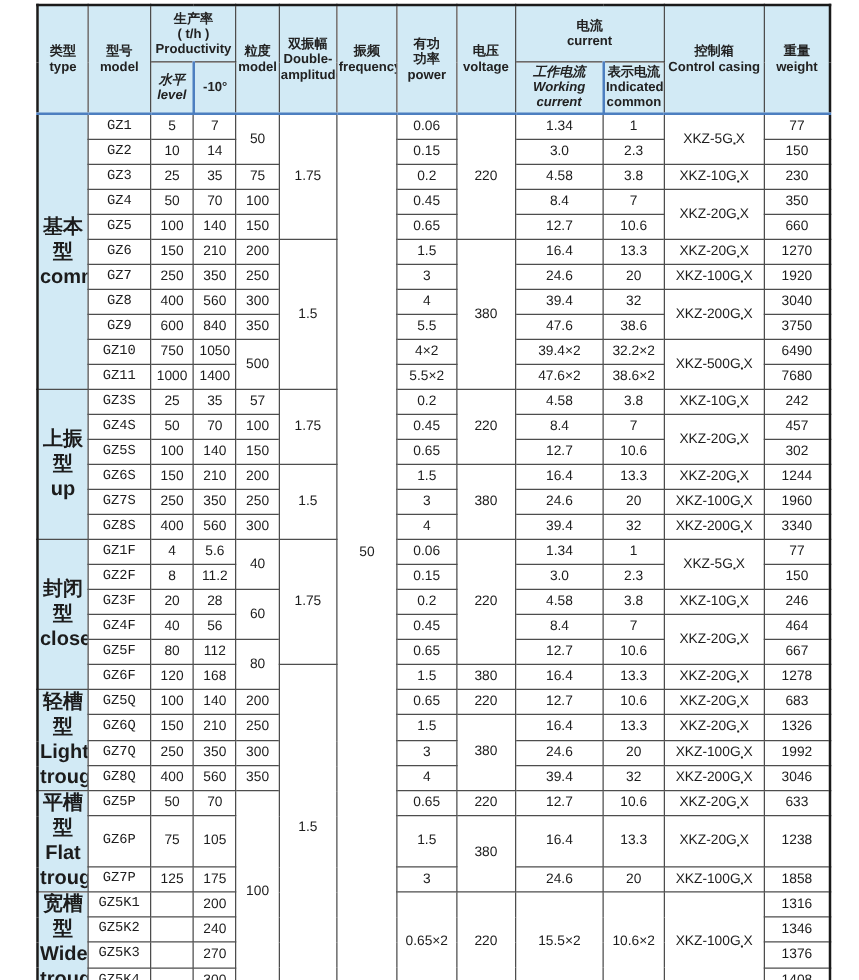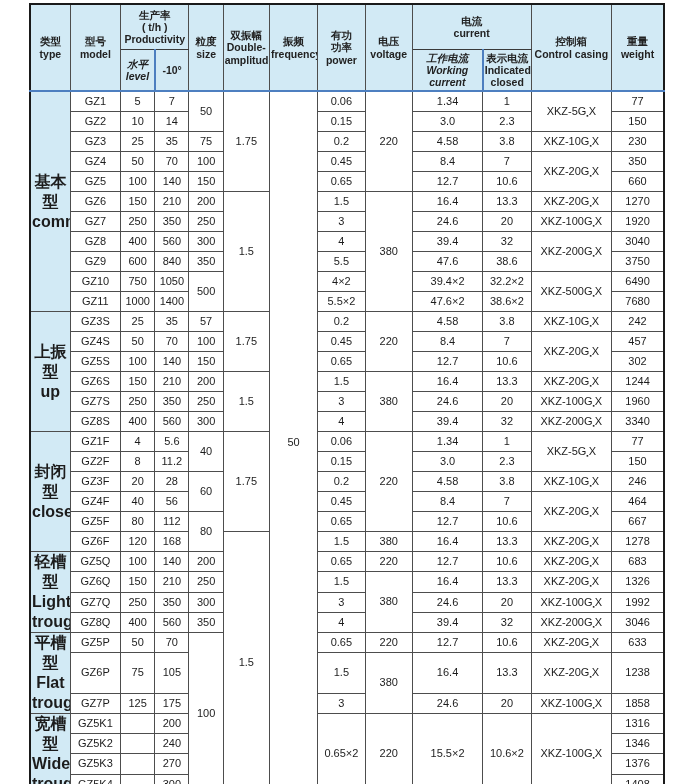--- a/index.html
+++ b/index.html
@@ -13,21 +13,21 @@
   thead th{background:#d2eaf5;font-weight:bold;font-size:10.5px;line-height:1.15;
            white-space:pre-line;color:#222;}
   tr.h1 th{height:44px;}
   tr.h2 th{height:40px;}
   .bb-dark{border-bottom:1px solid #3a3a3a;}
   .bb-blue{border-bottom:2px solid #4d7fc0 !important;}
   .br-blue{border-right:2px solid #4d7fc0 !important;font-style:italic;}
   tbody td{font-size:11px;height:19px;line-height:1.05;background:#fff;}
   tbody td.type-cell{background:#d2eaf5;font-size:16px;font-weight:bold;
                      white-space:pre-line;line-height:1.25;}
-  tbody td.model{font-size:11px;}
+  tbody td.model{font-size:11px;font-family:Liberation Mono, monospace;}
   sub.sq{font-size:6.5px;line-height:0;}
   .bottom-rule{position:absolute;left:-11px;right:-20px;bottom:-2px;height:3px;
                background:#141414;}
 </style>
 </head>
 <body>
 
 <div class="page">
   <div class="table-wrap">
     <table>
@@ -49,21 +49,21 @@
       <thead>
         <tr class="h1">
           <th rowspan="2" class="bb-blue">类型
 type</th>
           <th rowspan="2" class="bb-blue">型号
 model</th>
           <th colspan="2" class="bb-dark">生产率
 ( t/h )
 Productivity</th>
           <th rowspan="2" class="bb-blue">粒度
-size</th>
+model</th>
           <th rowspan="2" class="bb-blue">双振幅
 Double-
 amplitude</th>
           <th rowspan="2" class="bb-blue">振频
 frequency</th>
           <th rowspan="2" class="bb-blue">有功
 功率
 power</th>
           <th rowspan="2" class="bb-blue">电压
 voltage</th>
@@ -76,21 +76,21 @@
         </tr>
         <tr class="h2">
           <th class="bb-blue br-blue">水平
 level</th>
           <th class="bb-blue">-10°</th>
           <th class="bb-blue br-blue">工作电流
 Working
 current</th>
           <th class="bb-blue">表示电流
 Indicated
-closed</th>
+common</th>
         </tr>
       </thead>
       <tbody id="tbody">
           <tr>
             <td class="type-cell" rowspan="11">基本型
 common</td>
             <td class="model">GZ1</td>
             <td>5</td>
             <td>7</td>
             <td rowspan="2">50</td>

